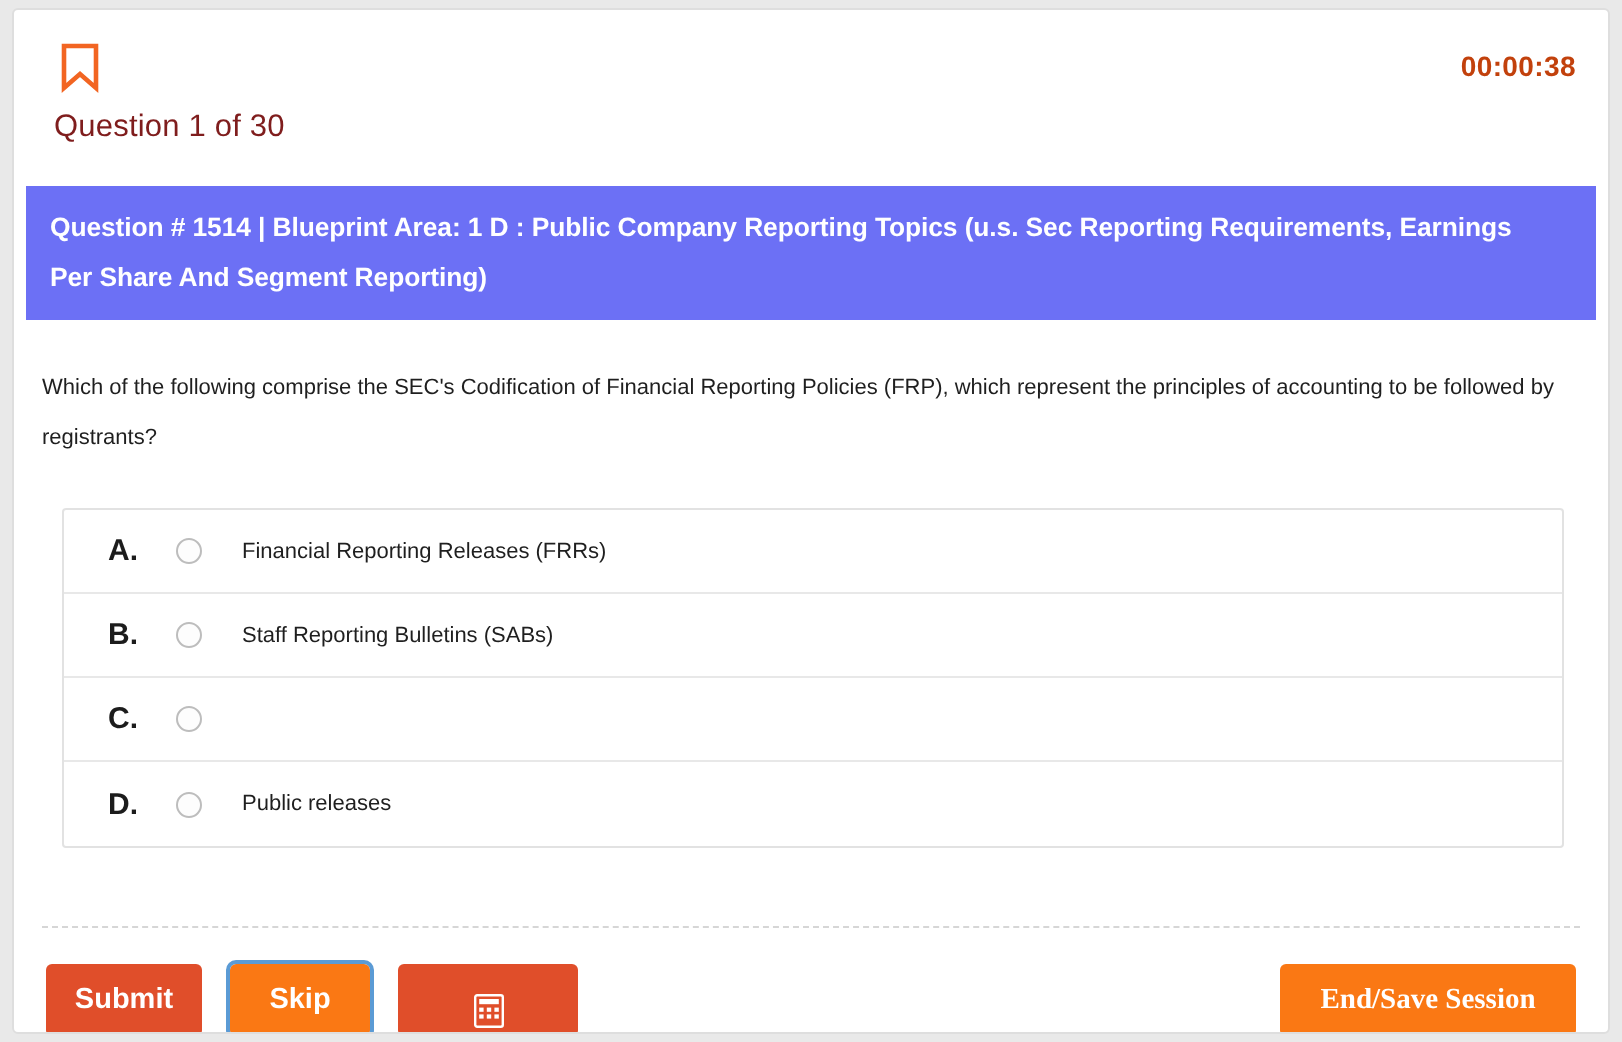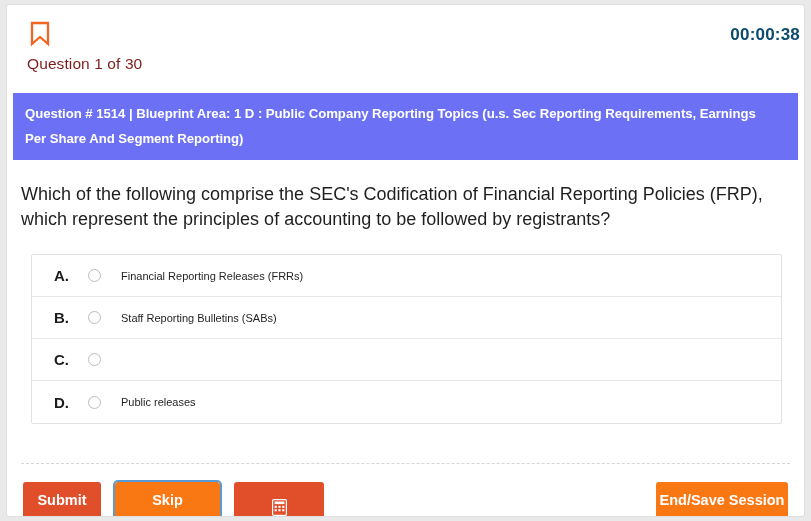--- a/index.html
+++ b/index.html
@@ -32,43 +32,43 @@
     margin-left: 2px;
   }
   .qcount {
     margin-top: 8px;
     font-size: 15.5px;
     color: #7f1d1d;
     letter-spacing: .1px;
   }
   .timer {
     position: absolute;
-    right: 4px; top: 20px;
-    font-size: 17px;
-    font-weight: bold;
-    color: #0c4a6e;
+    right: 16px; top: 20px;
+    font-size: 14px;
+    font-weight: bold;
+    color: #c2410c;
     letter-spacing: .2px;
   }
 
   
   .banner {
     background: #6c70f5;
     color: #ffffff;
     font-size: 13.2px;
     font-weight: bold;
     line-height: 25px;
     padding: 8px 22px 9px 12px;
     margin: 0 6px;
     letter-spacing: -0.05px;
   }
 
   
   .question {
     padding: 22px 14px 0 14px;
-    font-size: 18px;
+    font-size: 11px;
     line-height: 25px;
     color: #1f1f1f;
   }
 
   
   .options {
     margin: 22px 22px 0 24px;
     border: 1px solid #e2e2e2;
     border-radius: 2px;
   }
@@ -126,40 +126,41 @@
     text-align: center;
     padding: 0;
   }
   .btn-submit {
     background: #e04e2a;
     width: 78px;
     margin-right: 14px;
   }
   .btn-skip {
     background: #fa7814;
-    width: 105px;
+    width: 70px;
     margin-right: 14px;
     outline: 2px solid #5b9bd5;
     outline-offset: 0px;
   }
   .btn-calc {
     background: #e04e2a;
     width: 90px;
   }
   .calc-icon {
     display: inline-block;
     vertical-align: middle;
     width: 15px; height: 17px;
   }
   .btn-end {
     background: #fa7814;
-    width: 132px;
+    width: 148px;
     position: absolute;
     right: 16px;
     top: 18px;
+    font-family: Liberation Serif, serif;
   }
 </style>
 </head>
 <body>
 
 <div id="app">
 
   <div class="header">
     <span class="bookmark-icon">
       <svg width="22" height="26" viewBox="0 0 22 26" fill="none" xmlns="http://www.w3.org/2000/svg">

